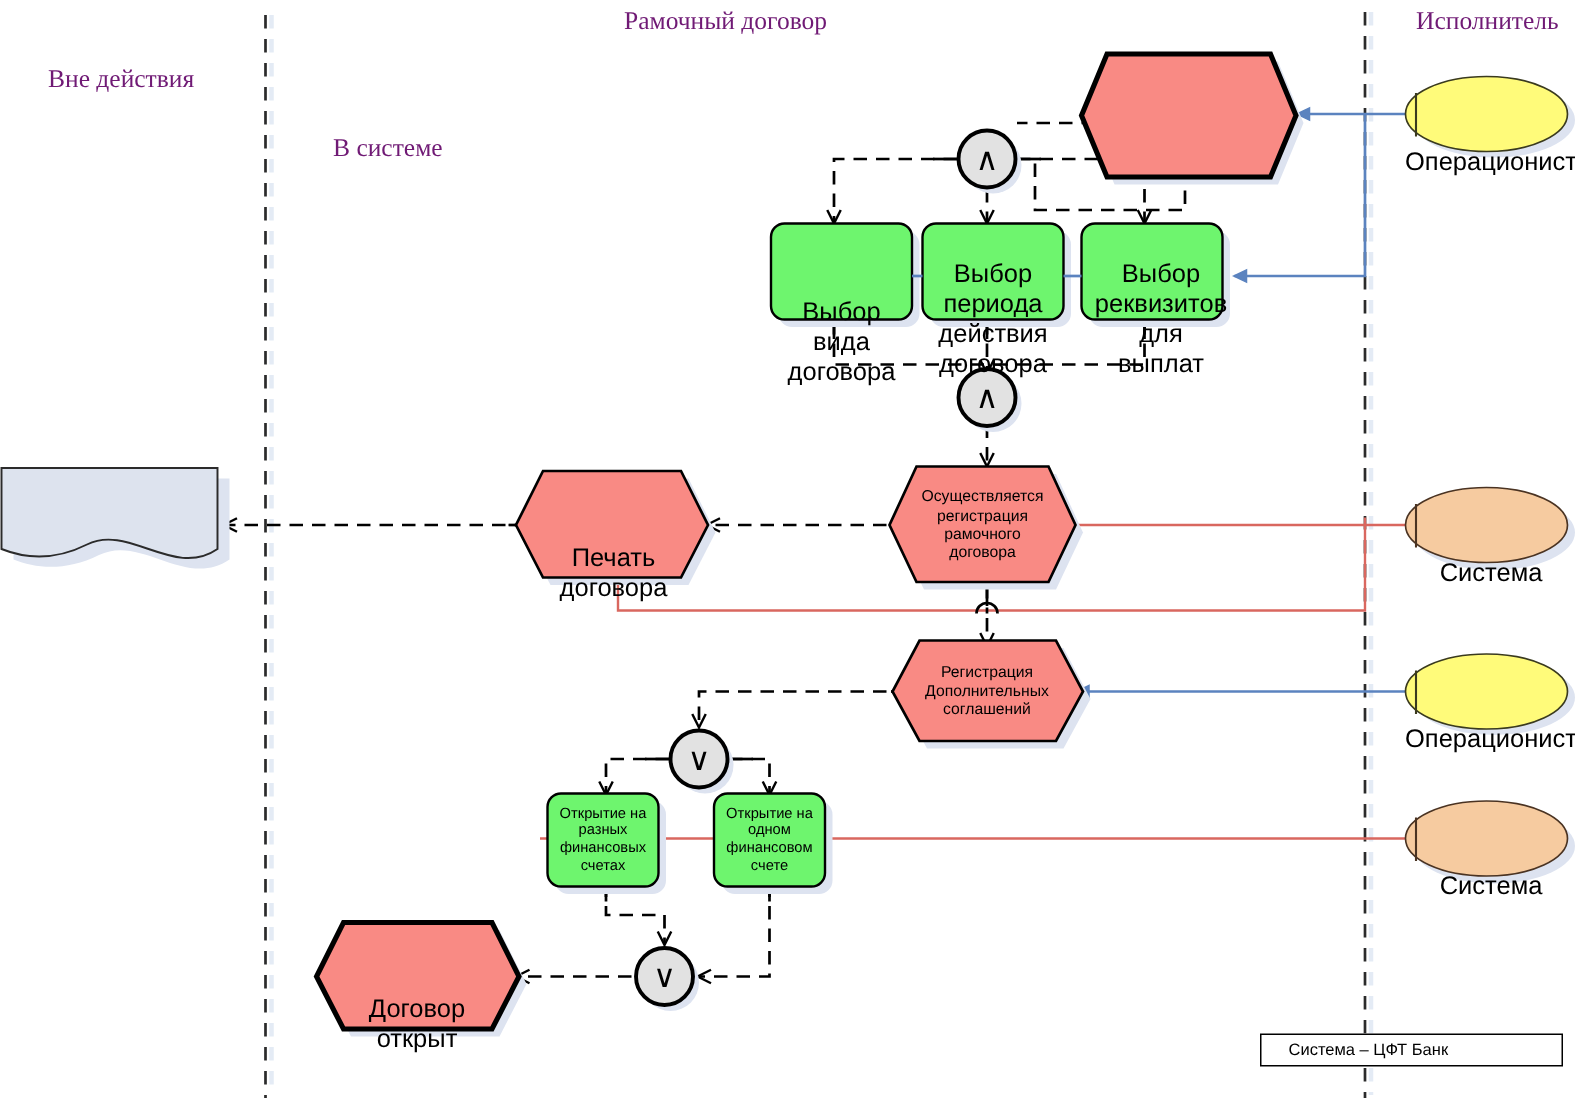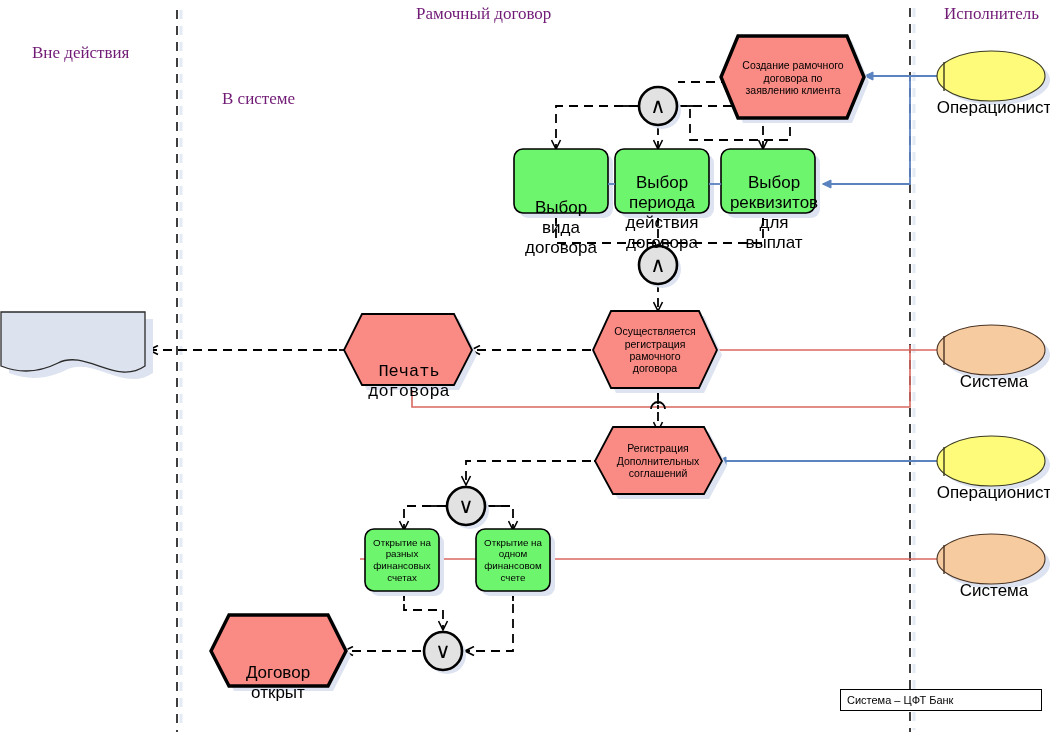--- a/index.html
+++ b/index.html
@@ -46,21 +46,21 @@
   .legend-box {
     position: absolute;
     left: 840px;
     top: 689px;
     width: 202px;
     height: 22px;
     border: 1px solid #000000;
     background: #ffffff;
     display: flex;
     align-items: center;
-    padding-left: 6px;
+    padding-left: 18px;
     box-sizing: border-box;
     font-size: 11px;
     color: #000000;
   }
 </style>
 </head>
 <body>
 
 <div id="canvas">
 
@@ -218,39 +218,36 @@
       <text x="466" y="513">∨</text>
       <text x="443" y="658">∨</text>
     </g>
   </svg>
 
   <div class="lane-label" style="left:416px; top:4px;">Рамочный договор</div>
   <div class="lane-label" style="left:32px; top:43px;">Вне действия</div>
   <div class="lane-label" style="left:222px; top:43px;margin-top:46px;">В системе</div>
   <div class="lane-label" style="left:944px; top:4px;">Исполнитель</div>
 
-  <div class="node-label" style="left:733px; top:50px; width:120px; height:56px;">Создание рамочного
-договора по
-заявлению клиента</div>
 
   <div class="node-label bigger" style="left:514px; top:164px; width:94px; height:64px;">Выбор вида
 договора</div>
   <div class="node-label bigger" style="left:615px; top:149px; width:94px; height:64px;">Выбор периода
 действия
 договора</div>
   <div class="node-label bigger" style="left:721px; top:149px; width:106px; height:64px;">Выбор
 реквизитов для
 выплат</div>
 
   <div class="node-label" style="left:606px; top:316px; width:98px; height:68px;">Осуществляется
 регистрация
 рамочного
 договора</div>
 
-  <div class="node-label bigger" style="left:357px; top:333px; width:104px; height:34px;font-family:Liberation Mono, monospace;">Печать договора</div>
+  <div class="node-label bigger" style="left:357px; top:333px; width:104px; height:34px;">Печать договора</div>
 
 
   <div class="node-label" style="left:608px; top:434px; width:100px; height:54px;">Регистрация
 Дополнительных
 соглашений</div>
 
   <div class="node-label" style="left:365px; top:529px; width:74px; height:62px; font-size:9.8px;">Открытие на
 разных
 финансовых
 счетах</div>

